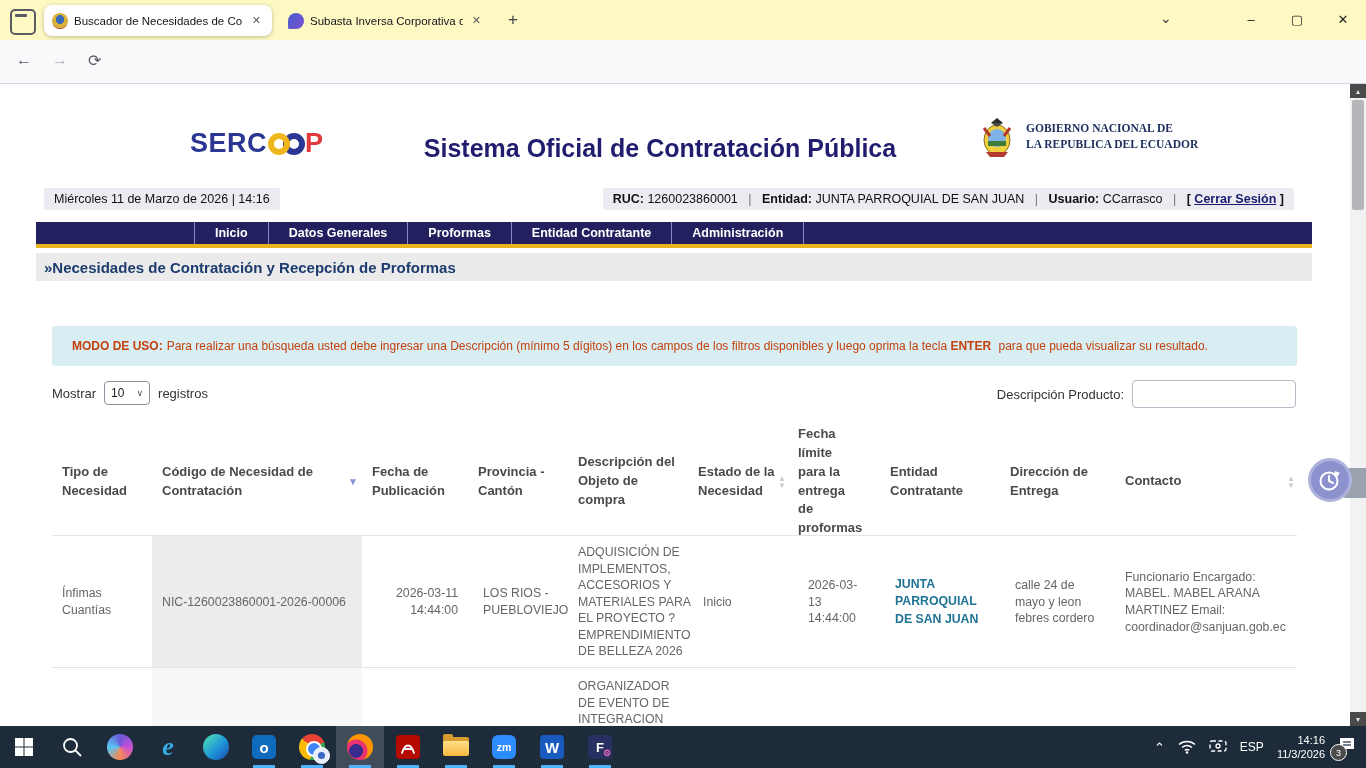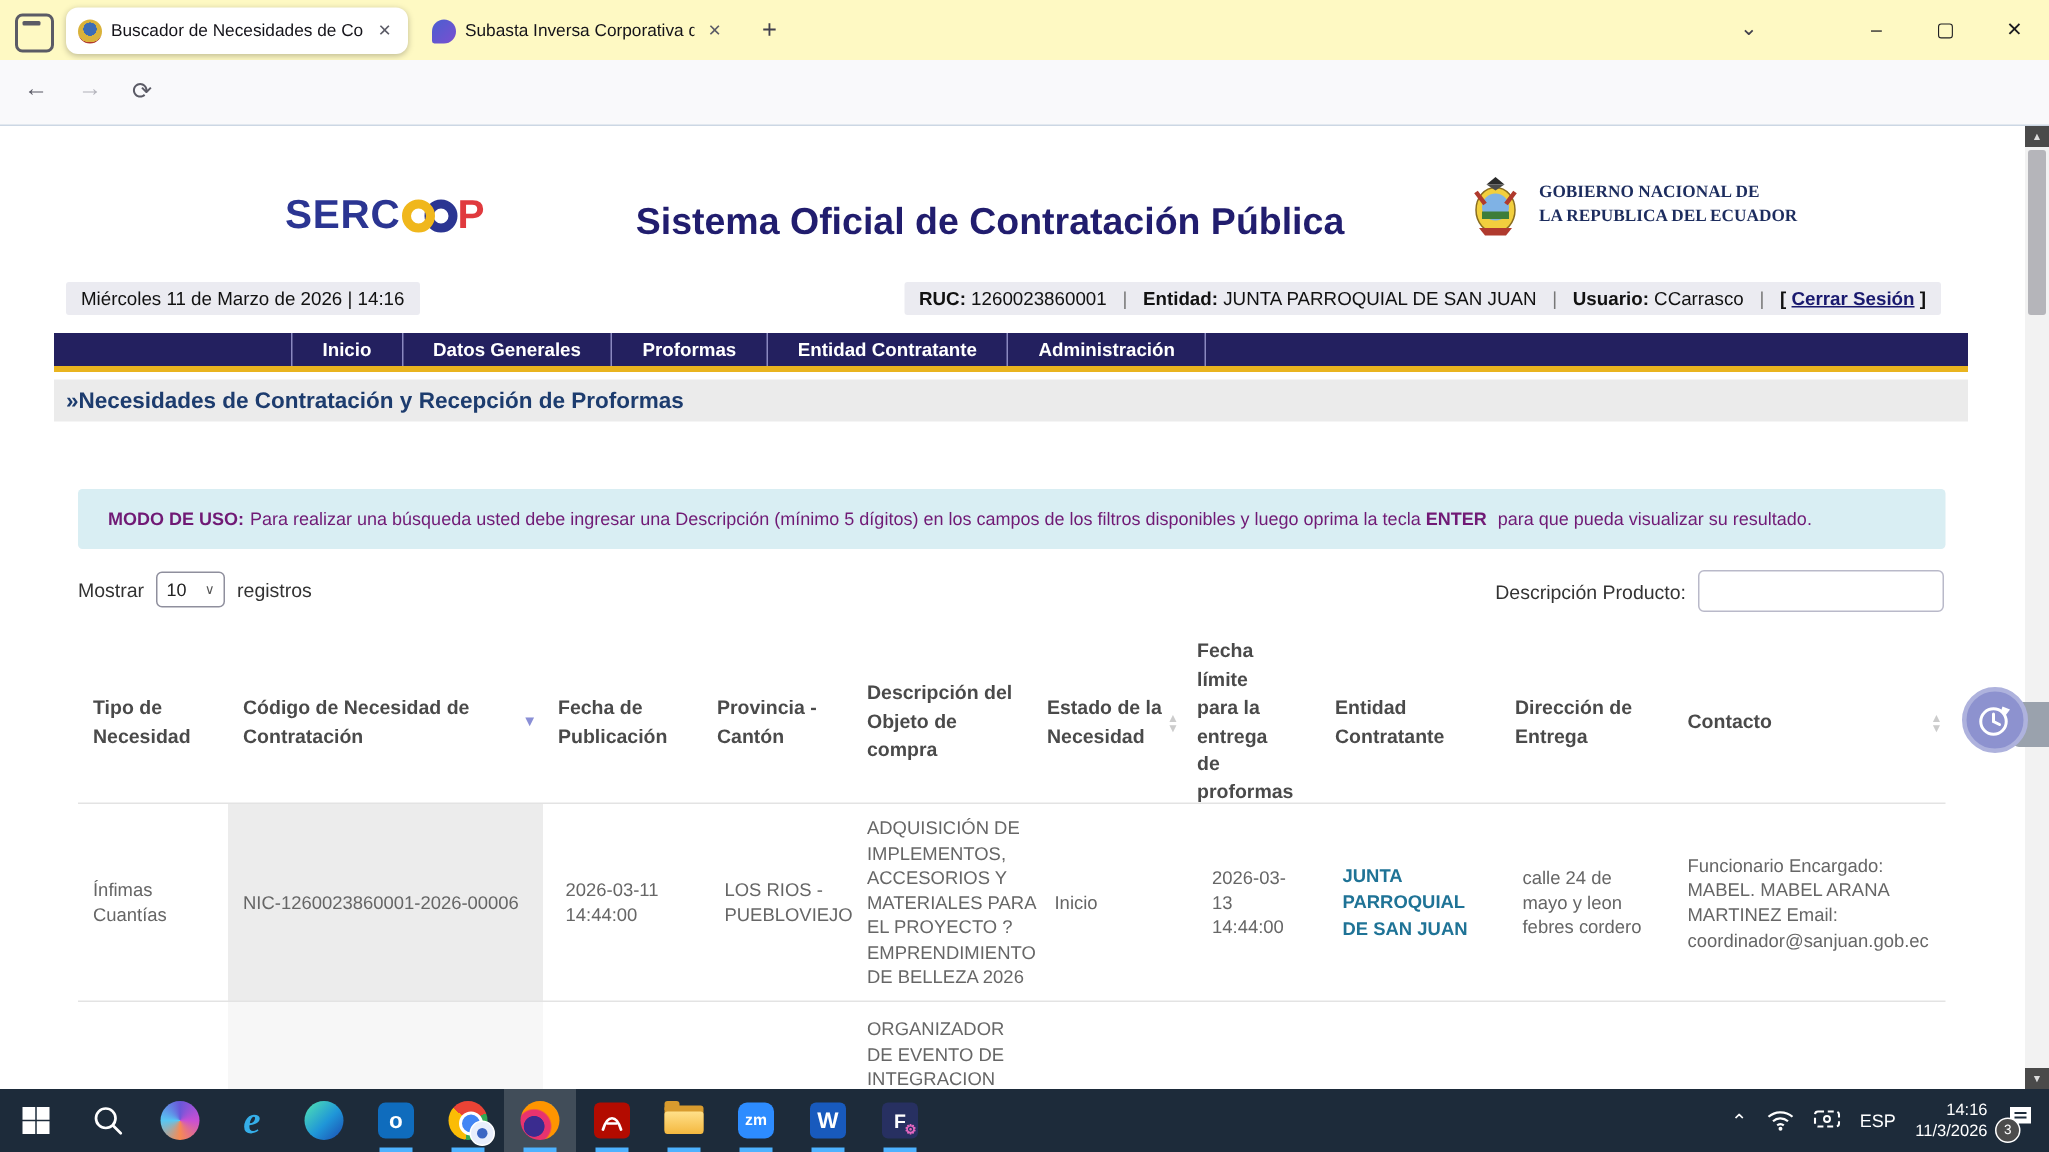--- a/index.html
+++ b/index.html
@@ -46,21 +46,21 @@
   .sess .sep{color:#777;margin:0 7px;}
   .logout{color:#19196e;font-weight:bold;text-decoration:underline;}
   .menubar{position:absolute;left:36px;width:1276px;top:138px;height:22px;background:#23205f;display:flex;align-items:stretch;}
   .menubar .mi{color:#fff;font-size:12.5px;font-weight:bold;padding:0 20px;display:flex;align-items:center;border-right:1px solid #8a88c0;}
   .menubar .mi:first-child{margin-left:158px;border-left:1px solid #8a88c0;}
   .goldline{position:absolute;left:36px;width:1276px;top:160px;height:4px;background:#e9b41f;}
   .ptitlebar{position:absolute;left:36px;width:1276px;top:169px;height:28px;background:#ebebeb;display:flex;align-items:center;}
   .ptitle{font-size:15px;font-weight:bold;color:#1d3c6e;margin-left:8px;}
   .modo{position:absolute;left:52px;width:1245px;top:242px;height:40px;background:#d9eef3;border-radius:3px;
         display:flex;align-items:center;padding-left:20px;box-sizing:border-box;
-        font-size:12px;color:#701a75;white-space:nowrap;}
+        font-size:12px;color:#c2410c;white-space:nowrap;}
   .modo b{margin-right:4px;}
   .showrow{position:absolute;left:52px;top:296px;height:26px;display:flex;align-items:center;font-size:13px;color:#333;}
   .selectbox{margin:0 8px;width:46px;height:24px;border:1px solid #8f8f9d;border-radius:4px;background:#fff;
              display:flex;align-items:center;justify-content:space-between;padding:0 6px;box-sizing:border-box;font-size:12px;color:#222;}
   .selectbox .ch{font-size:9px;color:#555;}
   .filter{position:absolute;top:296px;right:70px;display:flex;align-items:center;font-size:13px;color:#333;}
   .filter input{margin-left:8px;width:150px;height:26px;border:1px solid #b9b9c9;border-radius:4px;outline:none;font-size:13px;padding:0 6px;}
 
   
   .tgrid{display:grid;grid-template-columns:100px 210px 106px 100px 120px 100px 92px 120px 105px 192px;}
@@ -285,21 +285,21 @@
       <span class="sortpair">
         <span>▲</span>
         <span>▼</span>
       </span>
     </div>
   </div>
 
   <div class="trow tgrid" style="top:451px;height:132px;">
     <div class="td">Ínfimas Cuantías</div>
     <div class="td gray1">NIC-1260023860001-2026-00006</div>
-    <div class="td" style="padding-left:15px;">2026-03-11 14:44:00</div>
+    <div class="td" style="padding-left:15px;text-align:right;">2026-03-11 14:44:00</div>
     <div class="td" style="padding-left:15px;">LOS RIOS - PUEBLOVIEJO</div>
     <div class="td">ADQUISICIÓN DE IMPLEMENTOS, ACCESORIOS Y MATERIALES PARA EL PROYECTO ? EMPRENDIMIENTO DE BELLEZA 2026</div>
     <div class="td" style="padding-left:15px;">Inicio</div>
     <div class="td" style="padding-left:20px;padding-right:16px;">2026-03-13 14:44:00</div>
     <div class="td" style="padding-left:15px;">
       <a class="entlink">JUNTA PARROQUIAL DE SAN JUAN</a>
     </div>
     <div class="td" style="padding-left:15px;">calle 24 de mayo y leon febres cordero</div>
     <div class="td" style="padding-left:20px;">Funcionario Encargado: MABEL. MABEL ARANA MARTINEZ Email: coordinador@sanjuan.gob.ec</div>
   </div>

